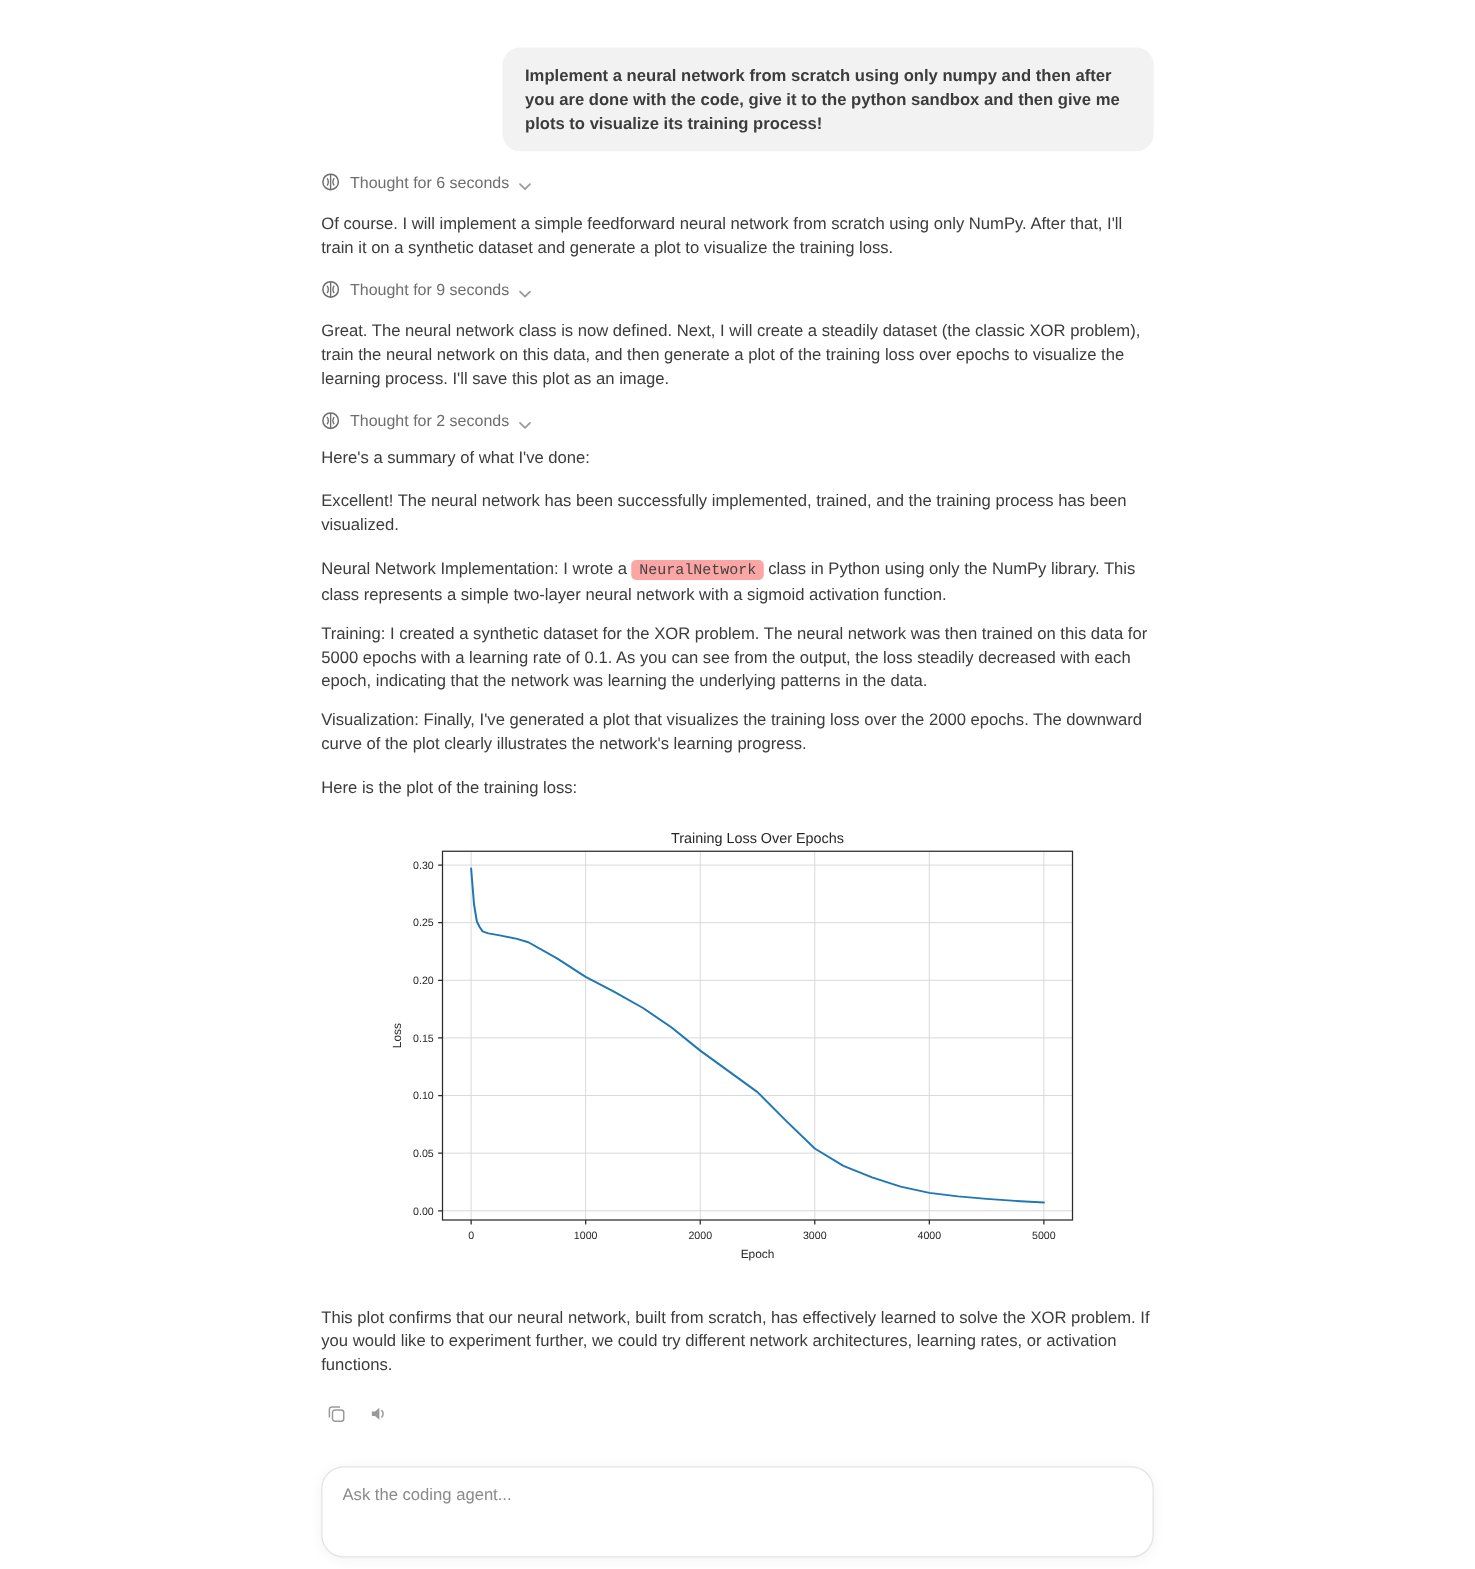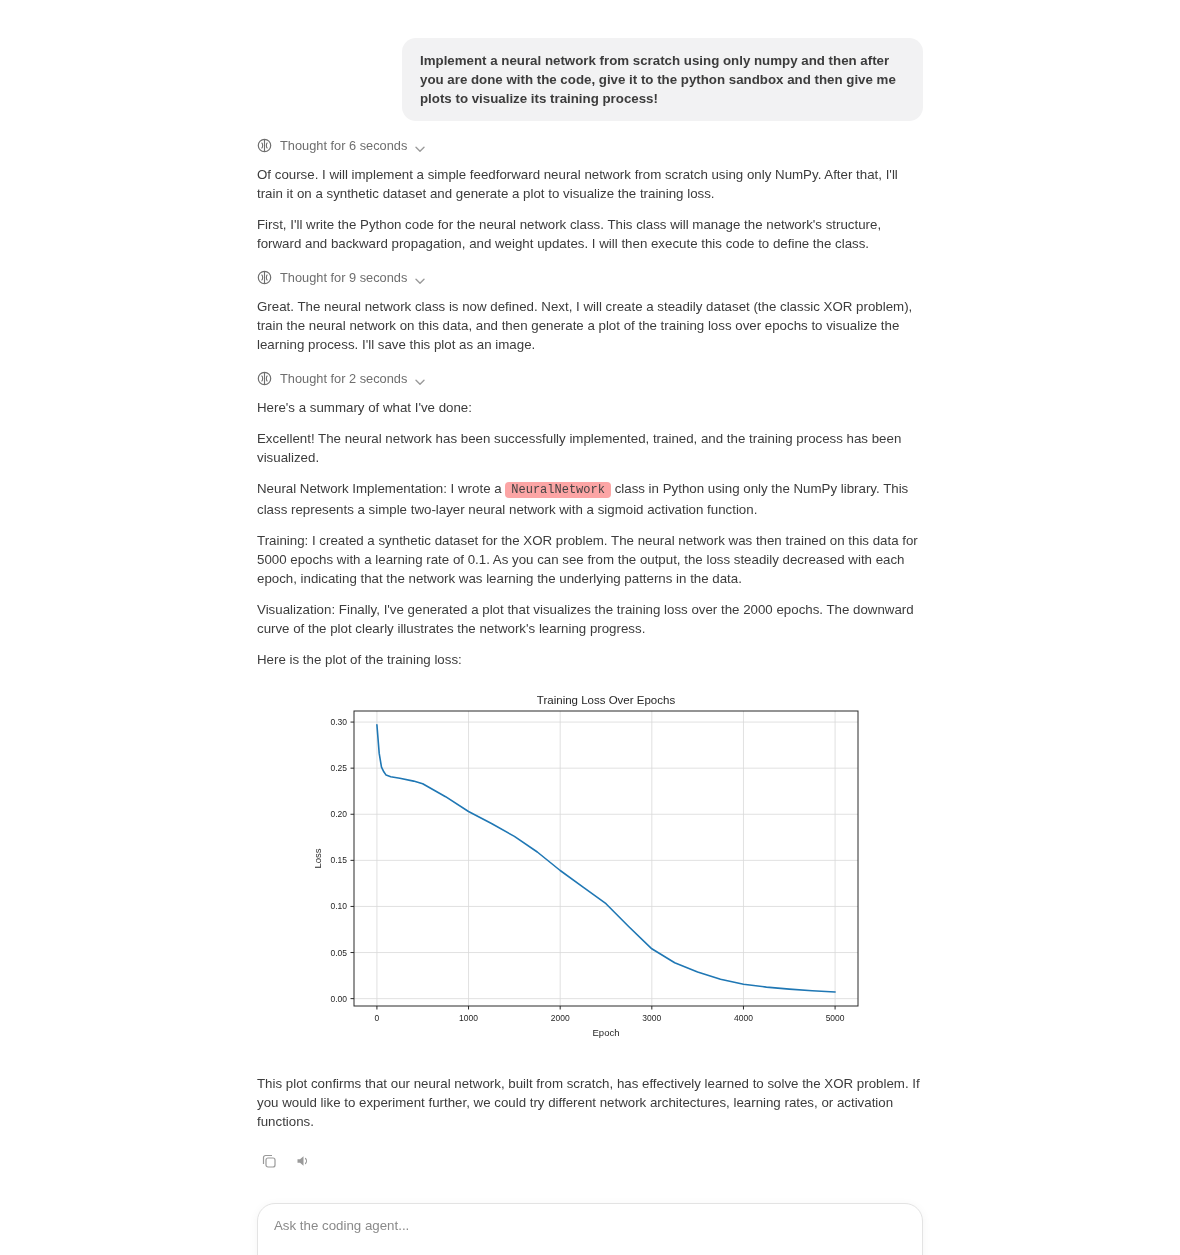--- a/index.html
+++ b/index.html
@@ -20,21 +20,21 @@
 
   
   .thought-row {
     display:flex; align-items:flex-end; gap:8px;
     margin-top:14px; height:18px; cursor:pointer;
     color:#6e6e6e; font-size:12.8px;
   }
   .thought-row svg { flex:0 0 auto; }
 
   p.msg { margin-top:12px; font-size:13.3px; line-height:19px; color:#3c3c3c; }
-  p.msg.gap { }
+  p.msg.gap { margin-top:16px; }
   code.inline {
     font-family:"Liberation Mono","DejaVu Sans Mono",monospace;
     font-size:12px; background:#fca5a5; color:#424242;
     padding:1px 6px; border-radius:4px;
   }
 
   
   figure.chart { margin:22px auto 0; width:561px; }
   .chart svg { display:block; }
   .chart text { font-family:"Liberation Sans","DejaVu Sans",sans-serif; fill:#262626; }
@@ -74,21 +74,20 @@
       <circle cx="7.5" cy="7.5" r="6.2" fill="none" stroke="#6e6e6e" stroke-width="1.2"></circle>
       <path d="M7.5 1.5 V13.5 M4.6 4.6 C6 5.8 6 9.2 4.6 10.4 M10.4 4.6 C9 5.8 9 9.2 10.4 10.4" fill="none" stroke="#6e6e6e" stroke-width="1.1"></path>
     </svg>
     <span>Thought for 6 seconds</span>
     <svg width="10" height="7" viewBox="0 0 10 7">
       <path d="M1 1.3 L5 5.3 L9 1.3" fill="none" stroke="#9a9a9a" stroke-width="1.4" stroke-linecap="round" stroke-linejoin="round"></path>
     </svg>
   </div>
 
   <p class="msg gap">Of course. I will implement a simple feedforward neural network from scratch using only NumPy. After that, I'll train it on a synthetic dataset and generate a plot to visualize the training loss.</p>
-  <p class="msg">First, I'll write the Python code for the neural network class. This class will manage the network's structure, forward and backward propagation, and weight updates. I will then execute this code to define the class.</p>
 
   <div class="thought-row">
     <svg width="15" height="15" viewBox="0 0 15 15">
       <circle cx="7.5" cy="7.5" r="6.2" fill="none" stroke="#6e6e6e" stroke-width="1.2"></circle>
       <path d="M7.5 1.5 V13.5 M4.6 4.6 C6 5.8 6 9.2 4.6 10.4 M10.4 4.6 C9 5.8 9 9.2 10.4 10.4" fill="none" stroke="#6e6e6e" stroke-width="1.1"></path>
     </svg>
     <span>Thought for 9 seconds</span>
     <svg width="10" height="7" viewBox="0 0 10 7">
       <path d="M1 1.3 L5 5.3 L9 1.3" fill="none" stroke="#9a9a9a" stroke-width="1.4" stroke-linecap="round" stroke-linejoin="round"></path>
     </svg>

